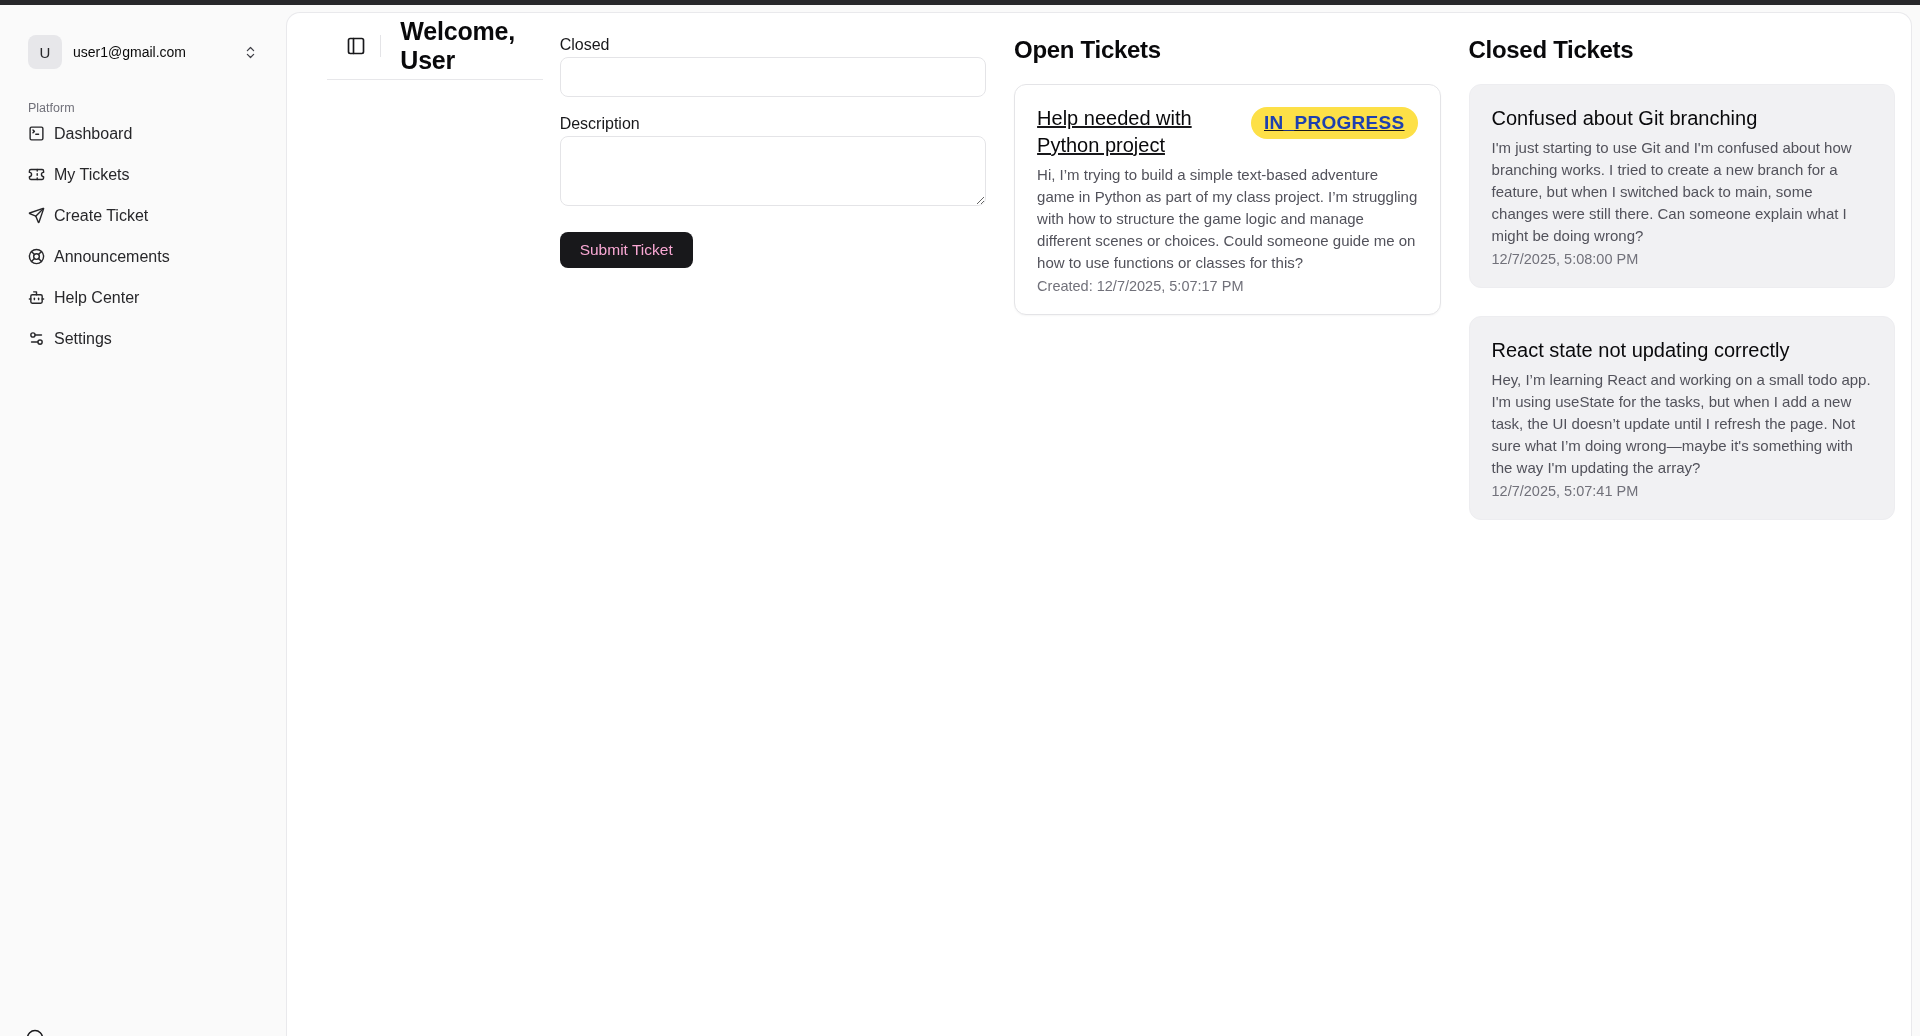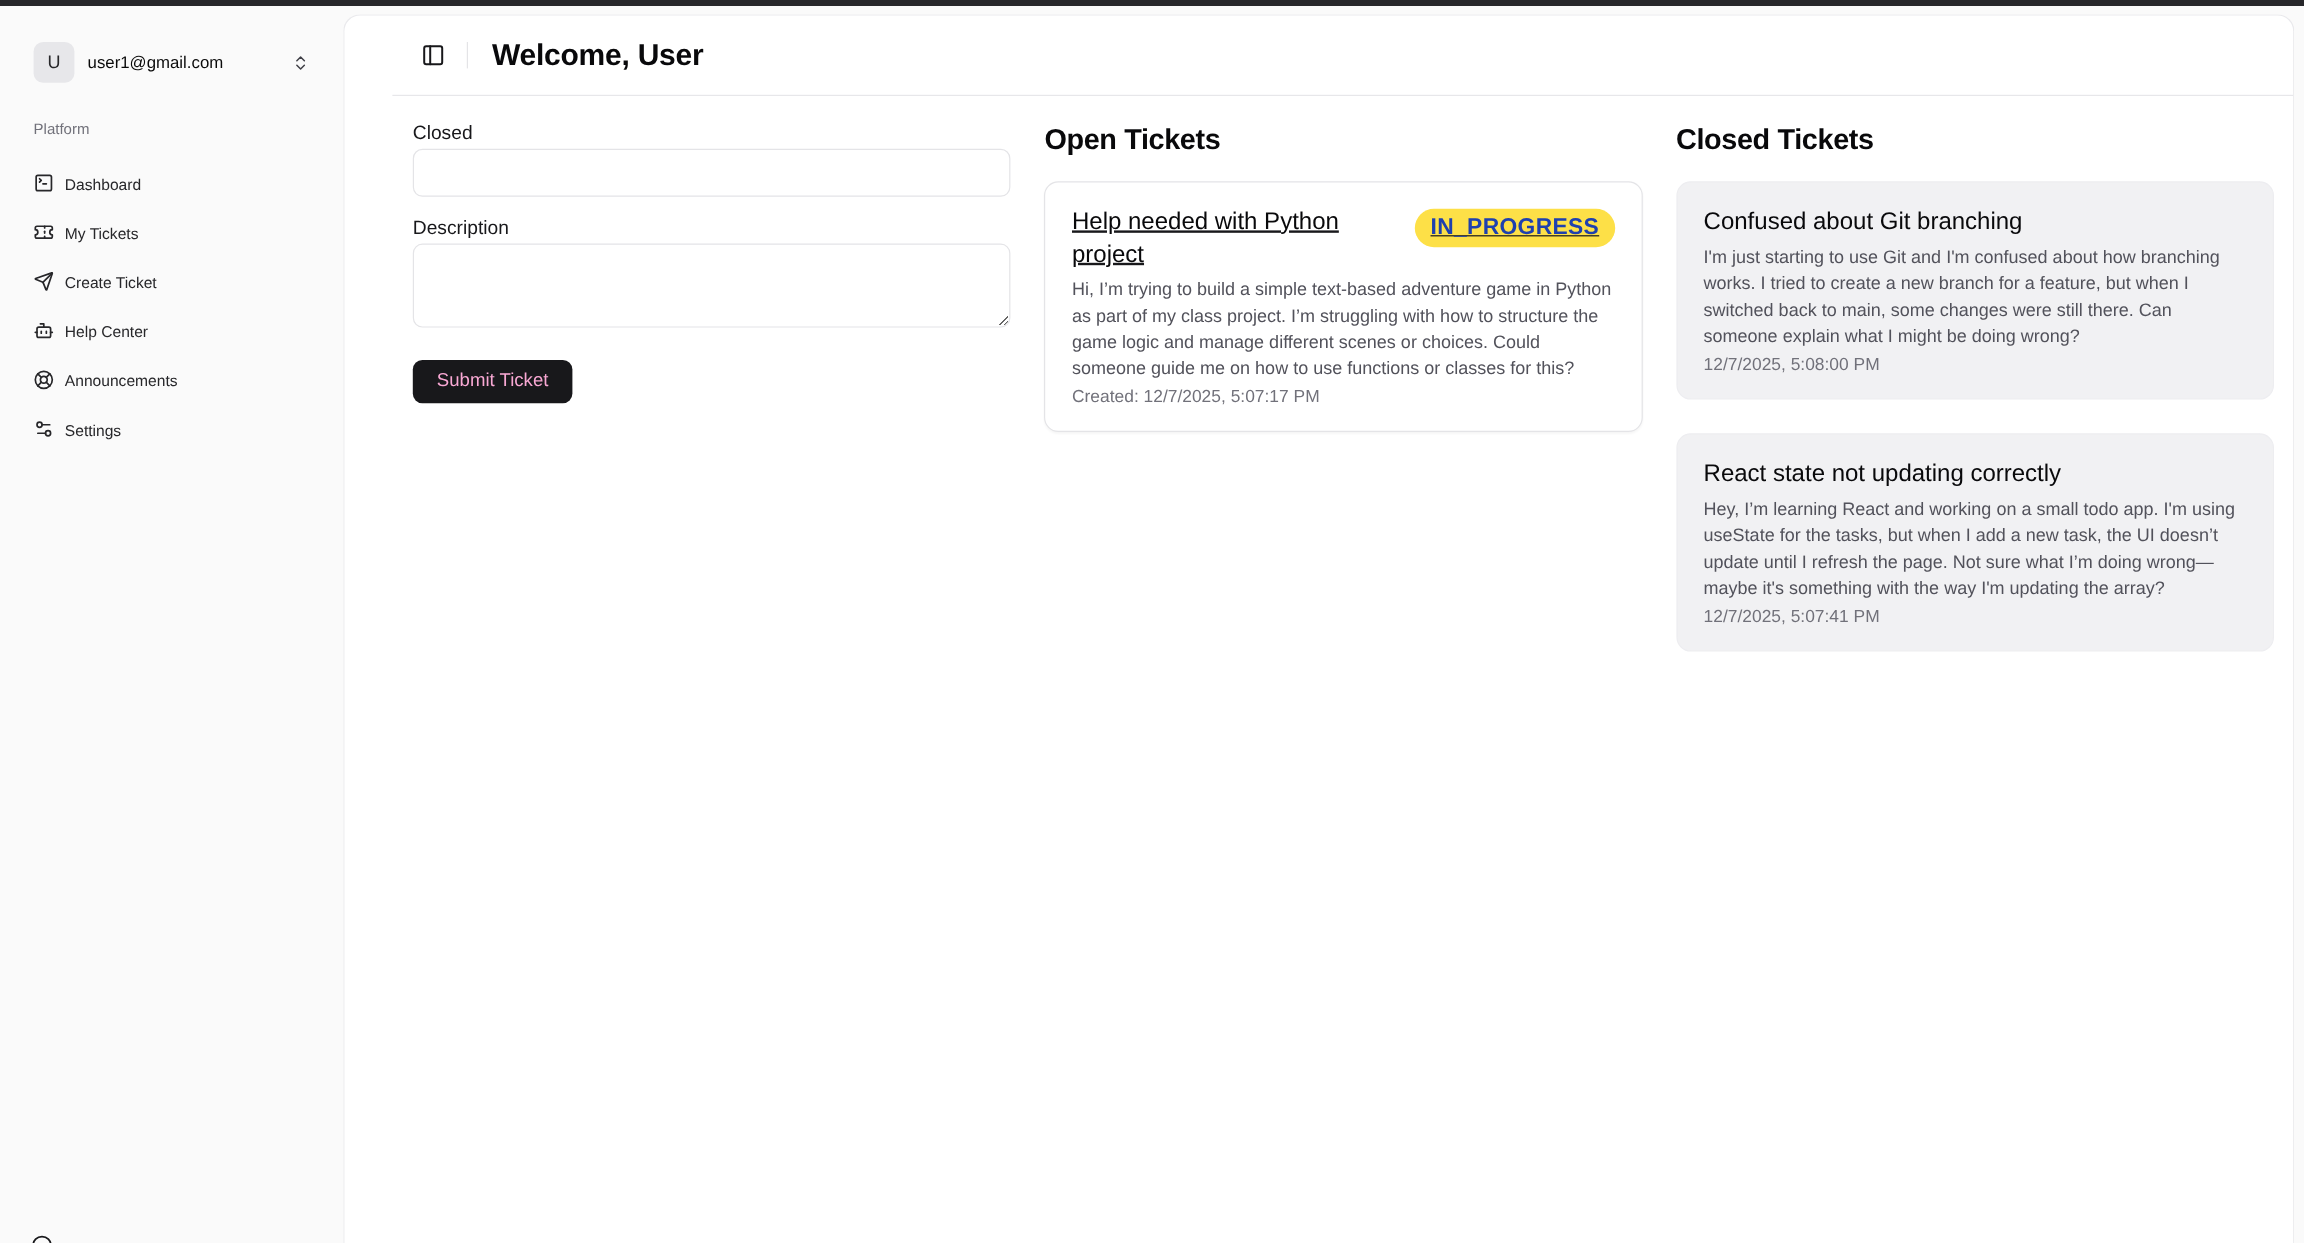--- a/index.html
+++ b/index.html
@@ -30,40 +30,40 @@
     font-size: 15px;
   }
   .user-email { font-size: 14px; color: #0a0a0a; }
   .chevrons { margin-left: auto; width: 15px; height: 15px; color: #3f3f46; }
   .section-label {
     margin: 24px 0 10px 12px;
     font-size: 12.5px; color: #71717a;
   }
   .nav { list-style: none; }
   .nav-item {
-    display: flex; align-items: flex-end; gap: 9px;
+    display: flex; align-items: flex-start; gap: 9px;
     height: 36px; margin-bottom: 5px; padding: 0 12px;
     border-radius: 8px; cursor: pointer;
-    font-size: 13px; color: #27272a;
+    font-size: 16px; color: #27272a;
   }
   .nav-icon { width: 17px; height: 17px; flex: 0 0 17px; color: #27272a; }
   .sidebar-footer-icon {
     position: absolute; left: 26px; bottom: -11px;
     width: 18px; height: 18px; color: #18181b;
   }
   svg.stroke-icon { fill: none; stroke: currentColor; stroke-width: 2;
     stroke-linecap: round; stroke-linejoin: round; width: 100%; height: 100%; display: block; }
 
   
   .main-card {
     flex: 1; margin: 7px 8px 0 0;
     background: #ffffff;
     border: 1px solid #e9e9ec; border-bottom: none;
     border-radius: 14px 14px 0 0;
-    display: flex; flex-direction: column;
+    display: flex; flex-direction: row;
     overflow: hidden;
     padding-left: 40px;
   }
   .main-header {
     height: 67px; flex: 0 0 67px;
     border-bottom: 1px solid #e7e7ea;
     display: flex; align-items: center;
     padding: 0 18px;
   }
   .toggle-btn {
@@ -179,42 +179,42 @@
           <svg class="stroke-icon" viewBox="0 0 24 24">
               <path d="M14.536 21.686a.5.5 0 0 0 .937-.024l6.5-19a.496.496 0 0 0-.635-.635l-19 6.5a.5.5 0 0 0-.024.937l7.93 3.18a2 2 0 0 1 1.112 1.11z"></path>
               <path d="m21.854 2.147-10.94 10.939"></path>
             </svg>
         </span>
         <span>Create Ticket</span>
       </li>
       <li class="nav-item">
         <span class="nav-icon">
           <svg class="stroke-icon" viewBox="0 0 24 24">
+              <circle cx="12" cy="12" r="10"></circle>
+              <path d="m4.93 4.93 4.24 4.24"></path>
+              <path d="m14.83 9.17 4.24-4.24"></path>
+              <path d="m14.83 14.83 4.24 4.24"></path>
+              <path d="m9.17 14.83-4.24 4.24"></path>
+              <circle cx="12" cy="12" r="4"></circle>
+            </svg>
+        </span>
+        <span>Announcements</span>
+      </li>
+      <li class="nav-item">
+        <span class="nav-icon">
+          <svg class="stroke-icon" viewBox="0 0 24 24">
               <path d="M12 8V4H8"></path>
               <rect width="16" height="12" x="4" y="8" rx="2"></rect>
               <path d="M2 14h2"></path>
               <path d="M20 14h2"></path>
               <path d="M15 13v2"></path>
               <path d="M9 13v2"></path>
             </svg>
         </span>
         <span>Help Center</span>
-      </li>
-      <li class="nav-item">
-        <span class="nav-icon">
-          <svg class="stroke-icon" viewBox="0 0 24 24">
-              <circle cx="12" cy="12" r="10"></circle>
-              <path d="m4.93 4.93 4.24 4.24"></path>
-              <path d="m14.83 9.17 4.24-4.24"></path>
-              <path d="m14.83 14.83 4.24 4.24"></path>
-              <path d="m9.17 14.83-4.24 4.24"></path>
-              <circle cx="12" cy="12" r="4"></circle>
-            </svg>
-        </span>
-        <span>Announcements</span>
       </li>
       <li class="nav-item">
         <span class="nav-icon">
           <svg class="stroke-icon" viewBox="0 0 24 24">
               <path d="M14 17H5"></path>
               <path d="M19 7h-9"></path>
               <circle cx="17" cy="17" r="3"></circle>
               <circle cx="7" cy="7" r="3"></circle>
             </svg>
         </span>

